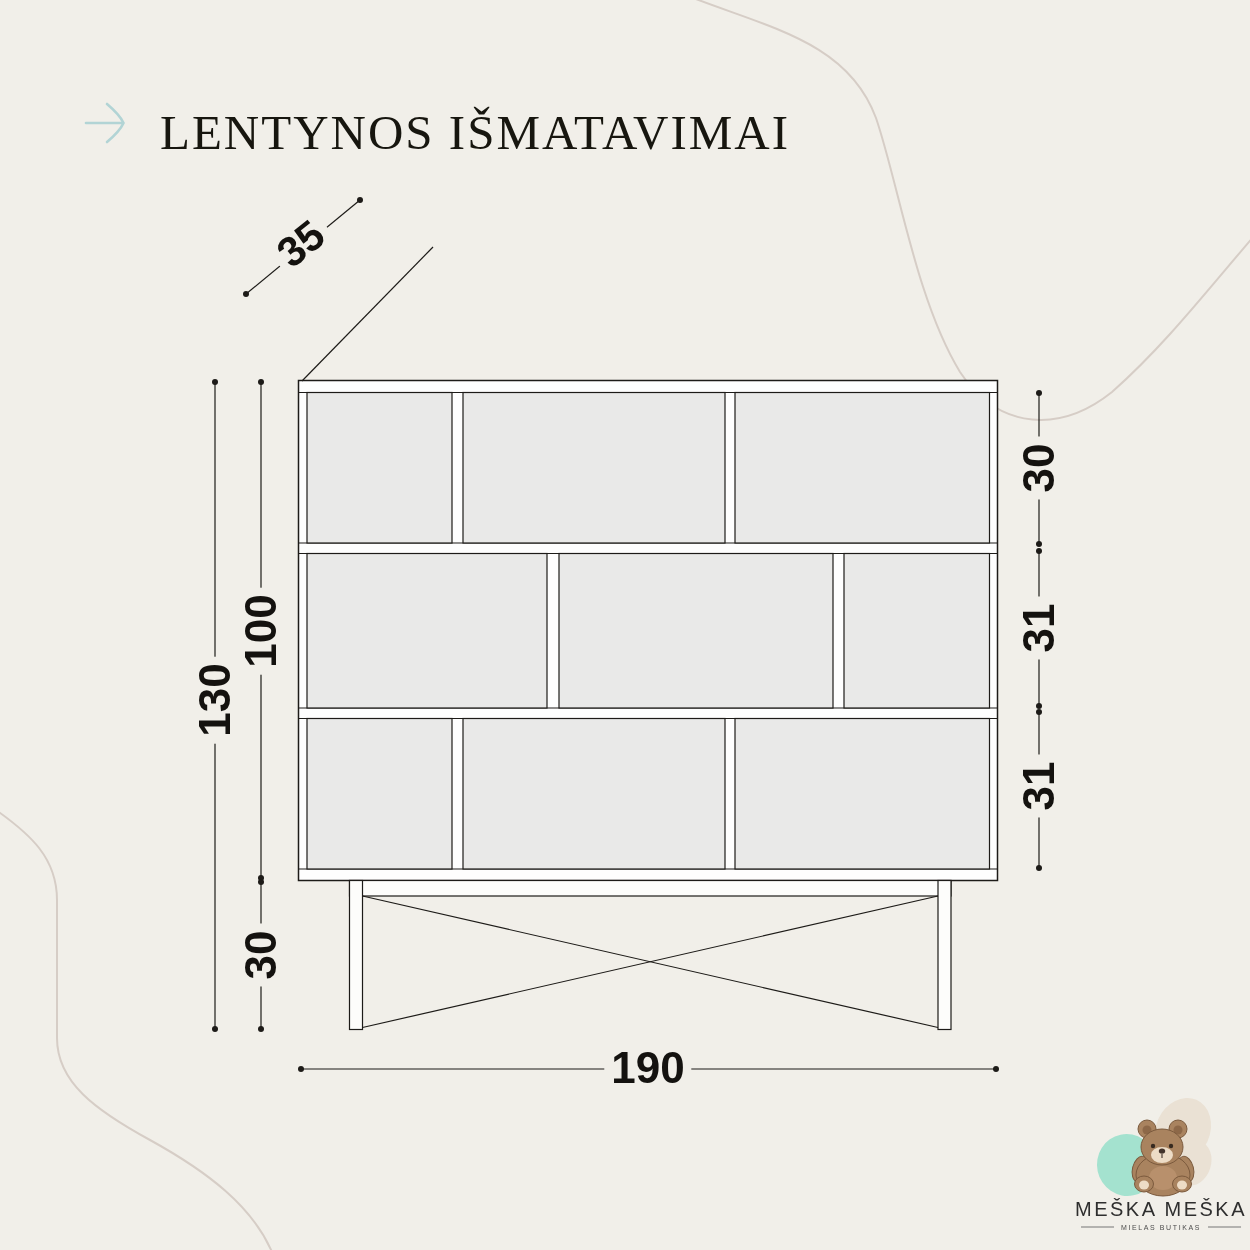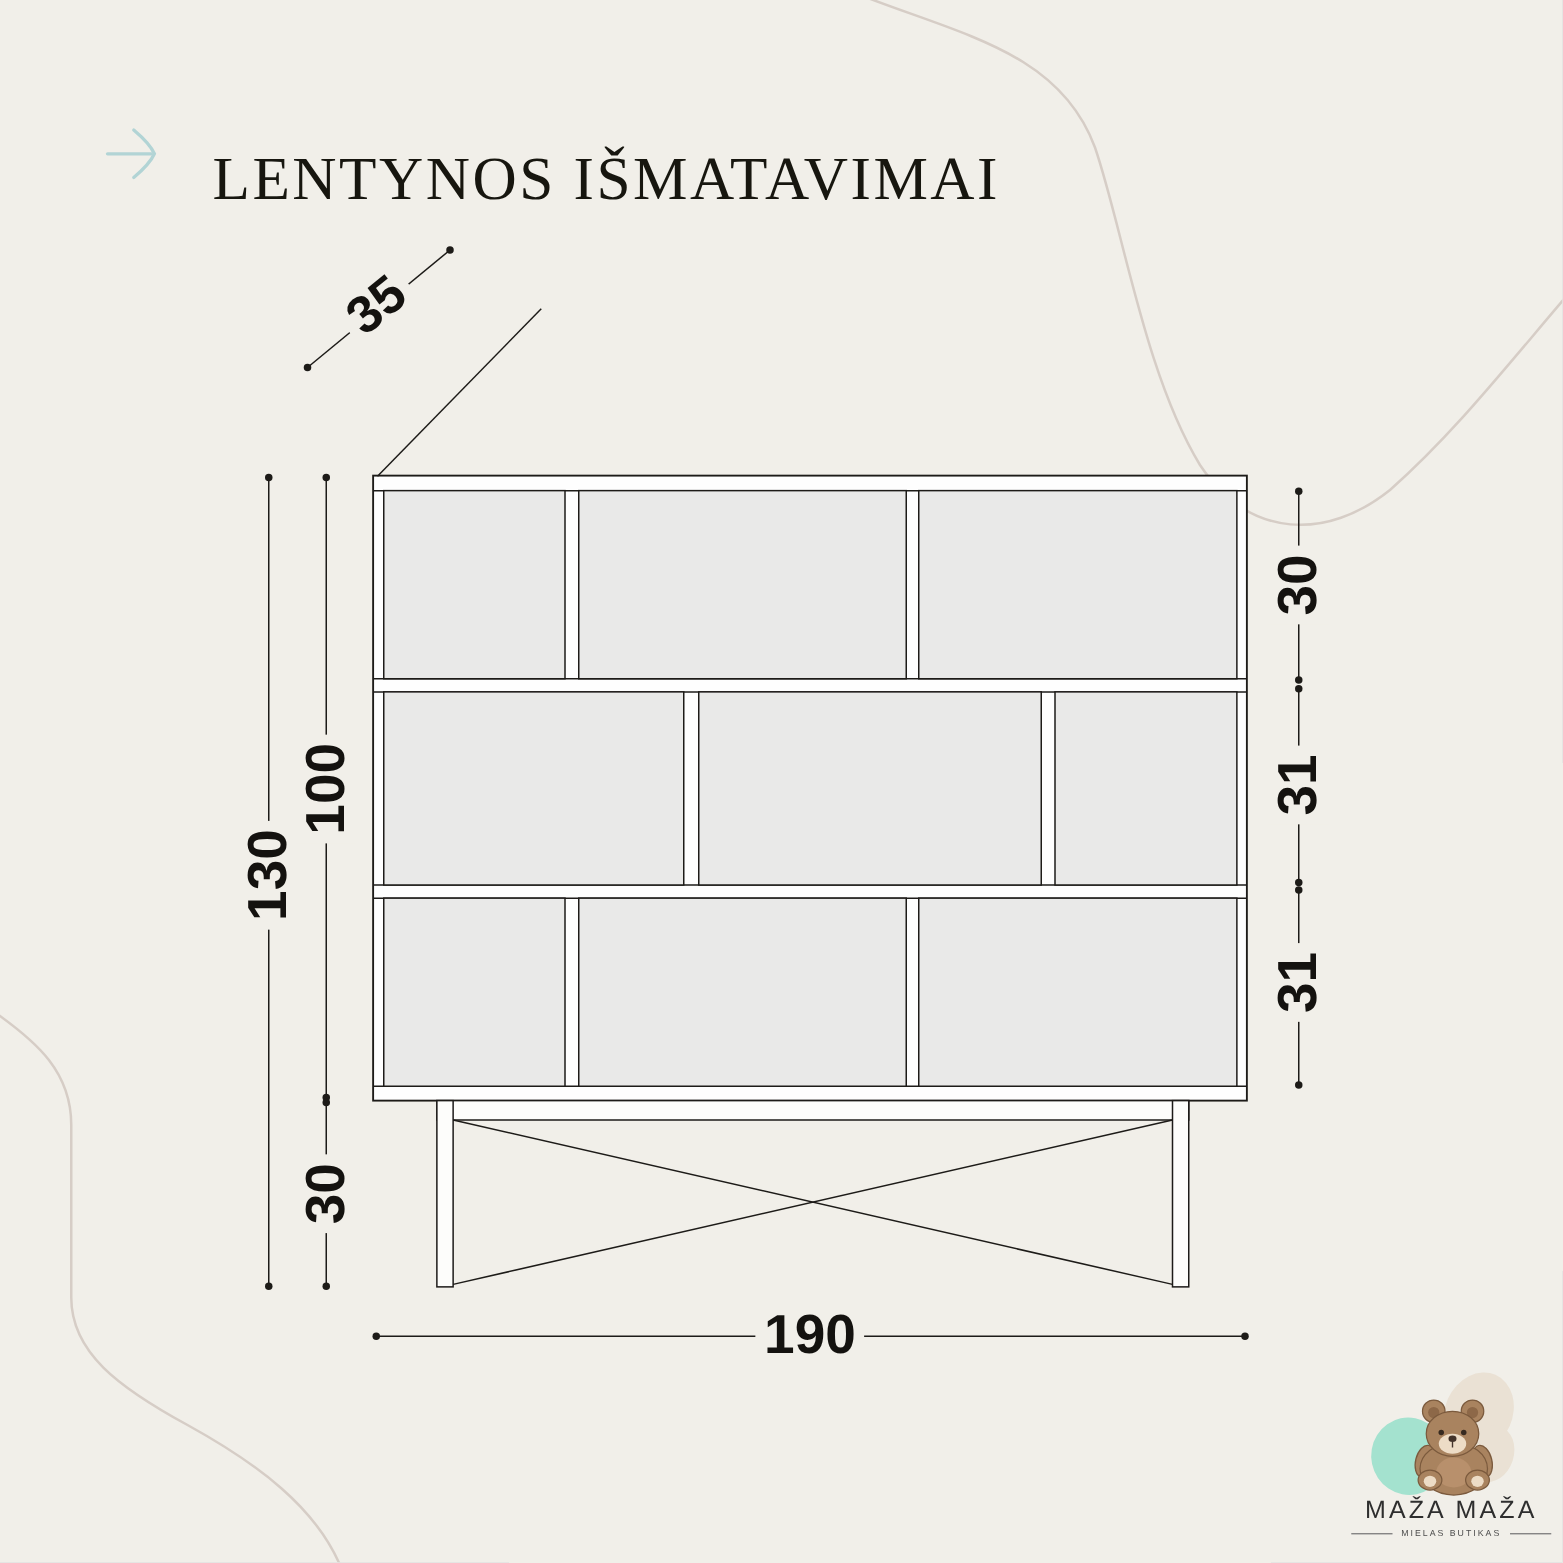--- a/index.html
+++ b/index.html
@@ -1,21 +1,21 @@
 <!DOCTYPE html>
 <html><head>
 <meta charset="utf-8">
 <style>
   html,body{margin:0;padding:0;background:#ddd;}
   .page{position:relative;width:1250px;height:1250px;background:#f1efe9;overflow:hidden;
         font-family:"Liberation Sans",sans-serif;}
   .scene{position:absolute;left:0;top:0;width:1250px;height:1250px;}
   
   .arrow-icon{position:absolute;left:84px;top:101px;width:44px;height:44px;}
-  .title{position:absolute;left:152px;top:96px;margin:18px;
+  .title{position:absolute;left:152px;top:96px;margin:8px;
          font-family:"Liberation Serif",serif;font-weight:400;
          font-size:49px;letter-spacing:2px;color:#17160f;white-space:nowrap;}
   
   .dim{position:absolute;font-family:"Liberation Sans",sans-serif;font-weight:700;
        font-size:44px;color:#14120f;background:#f1efe9;line-height:1;
        padding:2px 7px;white-space:nowrap;}
   .dim.v{transform:translate(-50%,-50%) rotate(-90deg);}
   .dim.h{transform:translate(-50%,-50%);}
   .dim.d35{transform:translate(-50%,-50%) rotate(-39deg);font-size:42px;}
   
@@ -143,20 +143,20 @@
       <circle cx="62" cy="45" r="4.5" style="fill:#8d6848;stroke:none"></circle>
       <circle cx="93" cy="45" r="4.5" style="fill:#8d6848;stroke:none"></circle>
       <ellipse cx="77" cy="62" rx="21" ry="18"></ellipse>
       <ellipse cx="77" cy="70" rx="11" ry="8" style="fill:#eddcc6;stroke:none"></ellipse>
       <ellipse cx="77" cy="66" rx="3.2" ry="2.6" style="fill:#43332a;stroke:none"></ellipse>
       <path d="M77 68.5 L77 73" style="fill:none;stroke:#43332a;stroke-width:1.1"></path>
       <circle cx="68" cy="61" r="2.2" style="fill:#372a20;stroke:none"></circle>
       <circle cx="86" cy="61" r="2.2" style="fill:#372a20;stroke:none"></circle>
     </g>
   </svg>
-  <div class="brand">MAŽA MAŽA</div>
+  <div class="brand">MEŠKA MEŠKA</div>
   <div class="tagline">
     <span class="rule"></span>
     <span class="tag">MIELAS BUTIKAS</span>
     <span class="rule"></span>
   </div>
 
 </div>
 
 </body></html>

